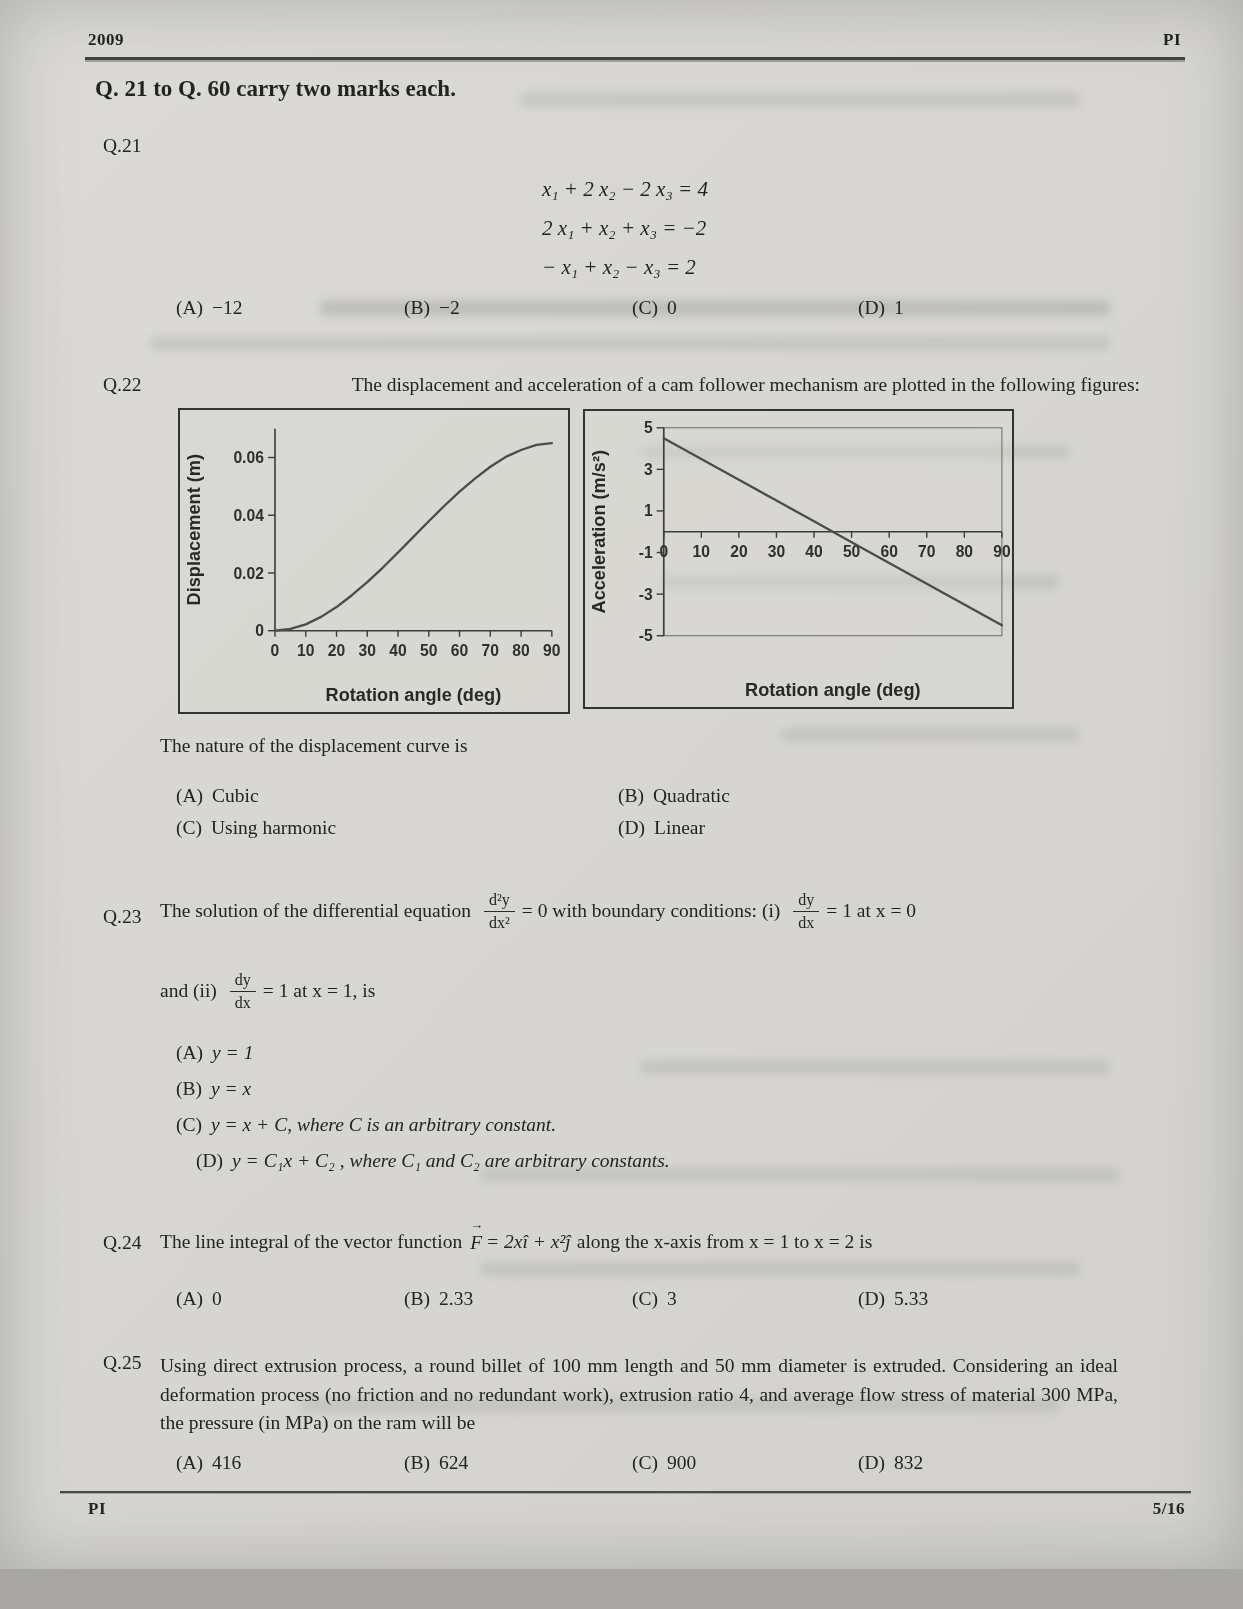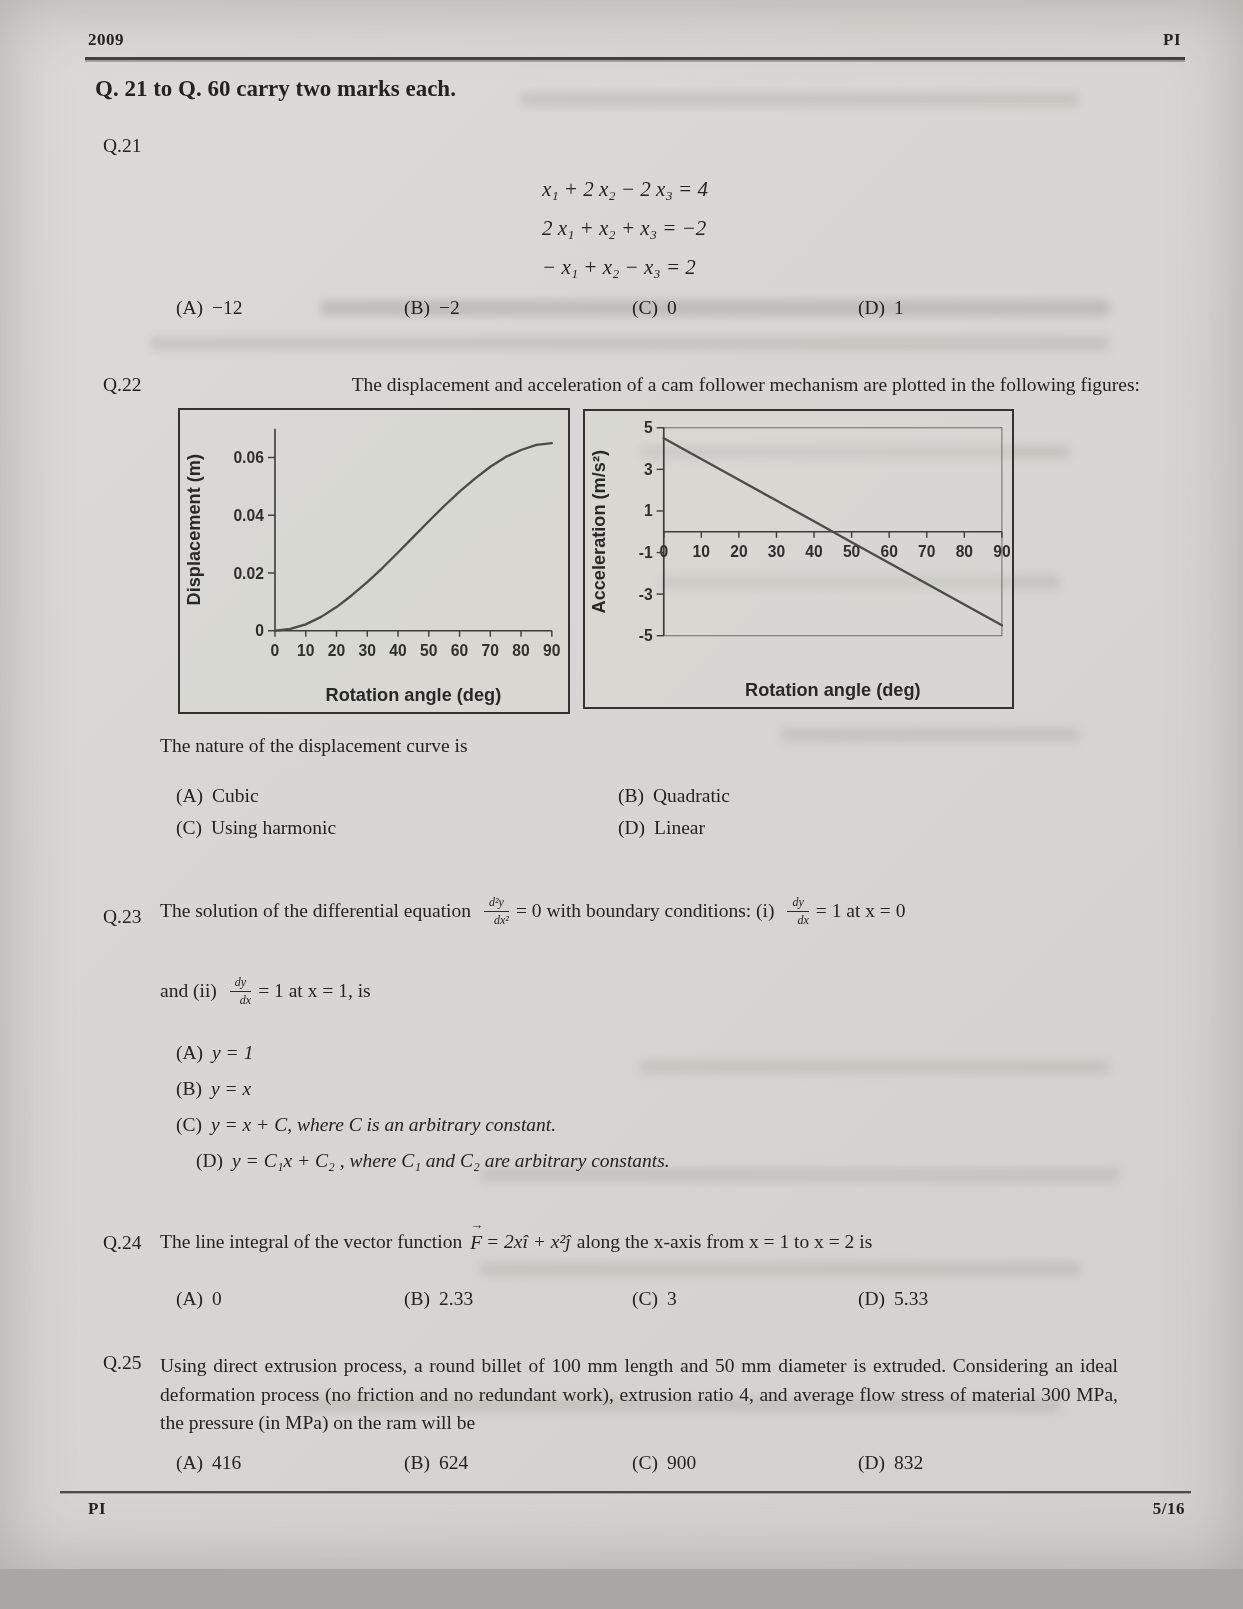--- a/index.html
+++ b/index.html
@@ -15,21 +15,21 @@
   .rule{position:absolute;left:85px;right:58px;height:0;border-top:3px solid #41413e;box-shadow:0 2px 0 rgba(90,90,84,.45);}
   .rule-thin{position:absolute;left:60px;right:52px;height:0;border-top:2px solid #4a4a46;box-shadow:0 1px 0 rgba(90,90,84,.4);}
   .section-heading{font-size:23px;font-weight:bold;}
   .qlabel{font-size:19.5px;}
   .qtext{font-size:19.5px;}
   .math{font-style:italic;}
   .eqblock{font-size:21px;font-style:italic;line-height:39px;}
   .optrow{position:absolute;left:0;width:100%;height:30px;}
   .opt{position:absolute;font-size:19.5px;white-space:nowrap;}
   .opt .olabel{margin-right:9px;}
-  .frac{display:inline-block;vertical-align:middle;text-align:right;margin:0 7px;font-style:italic;font-size:12px;line-height:1.08;}
+  .frac{display:inline-block;vertical-align:middle;text-align:center;margin:0 7px;font-size:16px;line-height:1.08;}
   .frac .num{display:block;padding:0 5px 2px;border-bottom:1.7px solid #2b2b29;}
   .frac .den{display:block;padding-top:2px;}
   .mline{position:absolute;display:flex;align-items:center;font-size:19.5px;white-space:nowrap;}
   .mline .seg{margin-right:6px;}
   .vec{display:inline-block;position:relative;font-style:italic;margin:0 4px 0 2px;padding-top:2px;}
   .vec .arr{position:absolute;left:55%;transform:translateX(-50%);top:-13px;font-size:13px;font-style:normal;}
   .figure{position:absolute;border:2px solid #33332f;background:rgba(218,217,213,.35);}
   .figure svg{display:block;width:100%;height:100%;}
   svg .tick{font:bold 15.5px "Liberation Sans","DejaVu Sans",sans-serif;fill:#2f2f2c;}
   svg .axis-label{font:bold 18px "Liberation Sans","DejaVu Sans",sans-serif;fill:#282825;}

